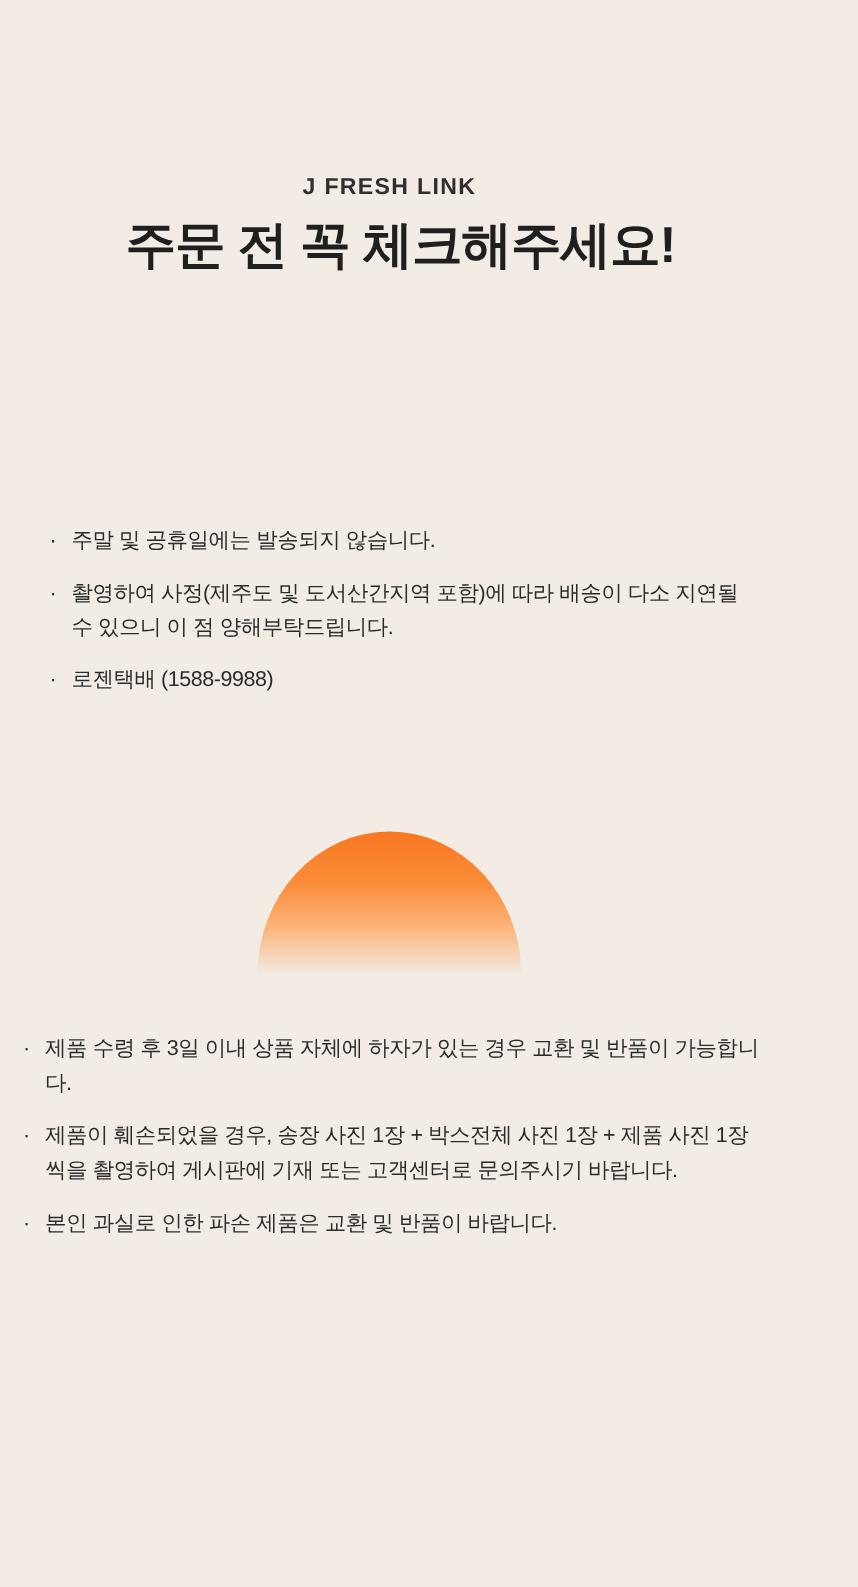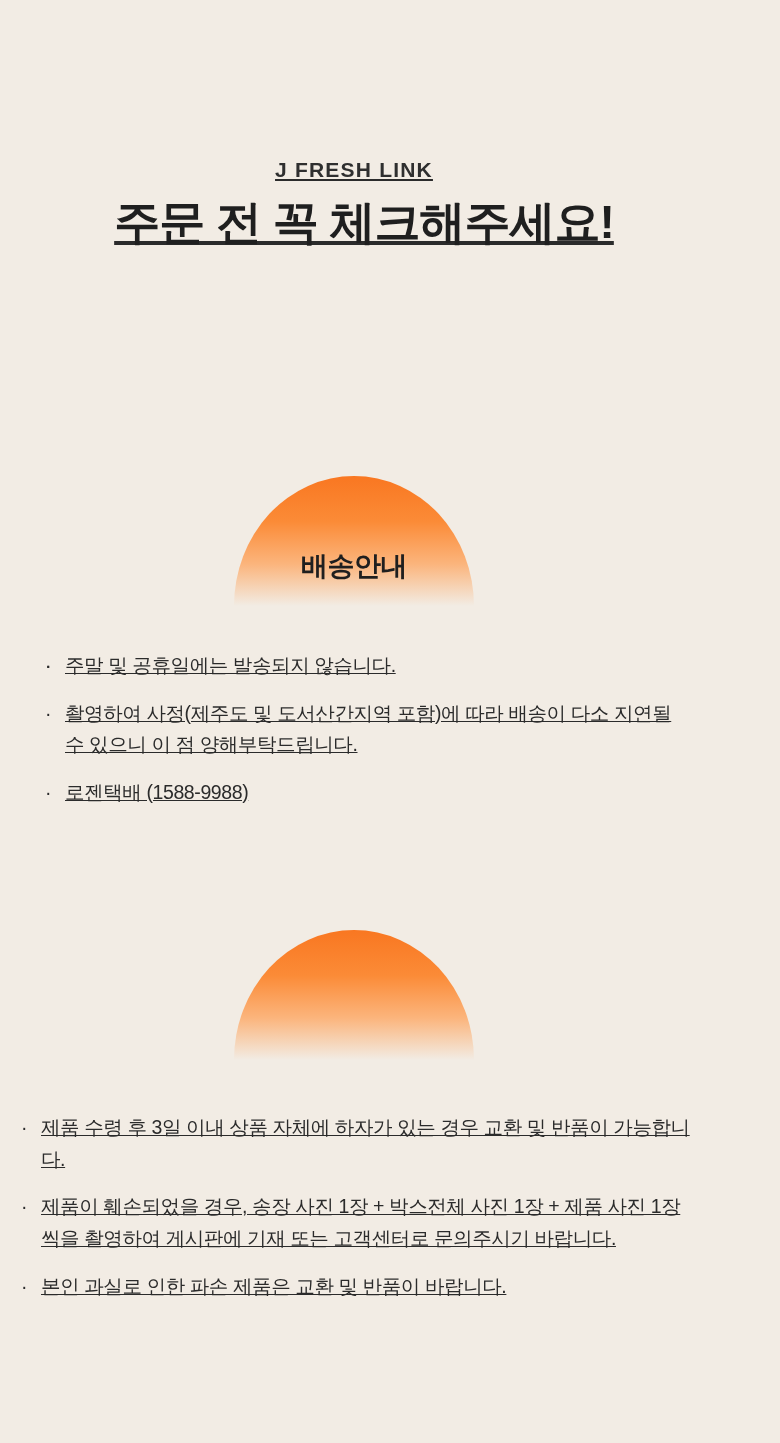--- a/index.html
+++ b/index.html
@@ -12,21 +12,20 @@
     background: #f2ece4;
     font-family: "Liberation Sans", sans-serif;
     color: #2b2b2b;
     overflow: hidden;
   }
   .page {
     position: relative;
     width: 708px;
     height: 1443px;
     box-sizing: border-box;
-    text-decoration: underline;
   }
 
   
   .header {
     text-align: center;
     padding-top: 158px;
   }
   .brand {
     font-size: 21px;
     font-weight: bold;
@@ -122,24 +121,20 @@
 <body>
 
 <div class="page">
 
   <div class="header">
     <div class="brand">J FRESH LINK</div>
     <h1 class="headline">주문 전 꼭 체크해주세요!</h1>
   </div>
 
   <div class="section sec-shipping">
-    <div class="arch-wrap">
-      <div class="arch"></div>
-      <div class="arch-label">배송안내</div>
-    </div>
     <ul class="list list-shipping">
       <li><span class="dot">·</span></li>
       <li><span class="dot">·</span><span>주말 및 공휴일에는 발송되지 않습니다.</span></li>
       <li><span class="dot">·</span><span>촬영하여 사정(제주도 및 도서산간지역 포함)에 따라 배송이 다소 지연될 수 있으니 이 점 양해부탁드립니다.</span></li>
       <li><span class="dot">·</span><span>로젠택배 (1588-9988)</span></li>
     </ul>
   </div>
 
   <div class="section sec-return">
     <div class="arch-wrap">

